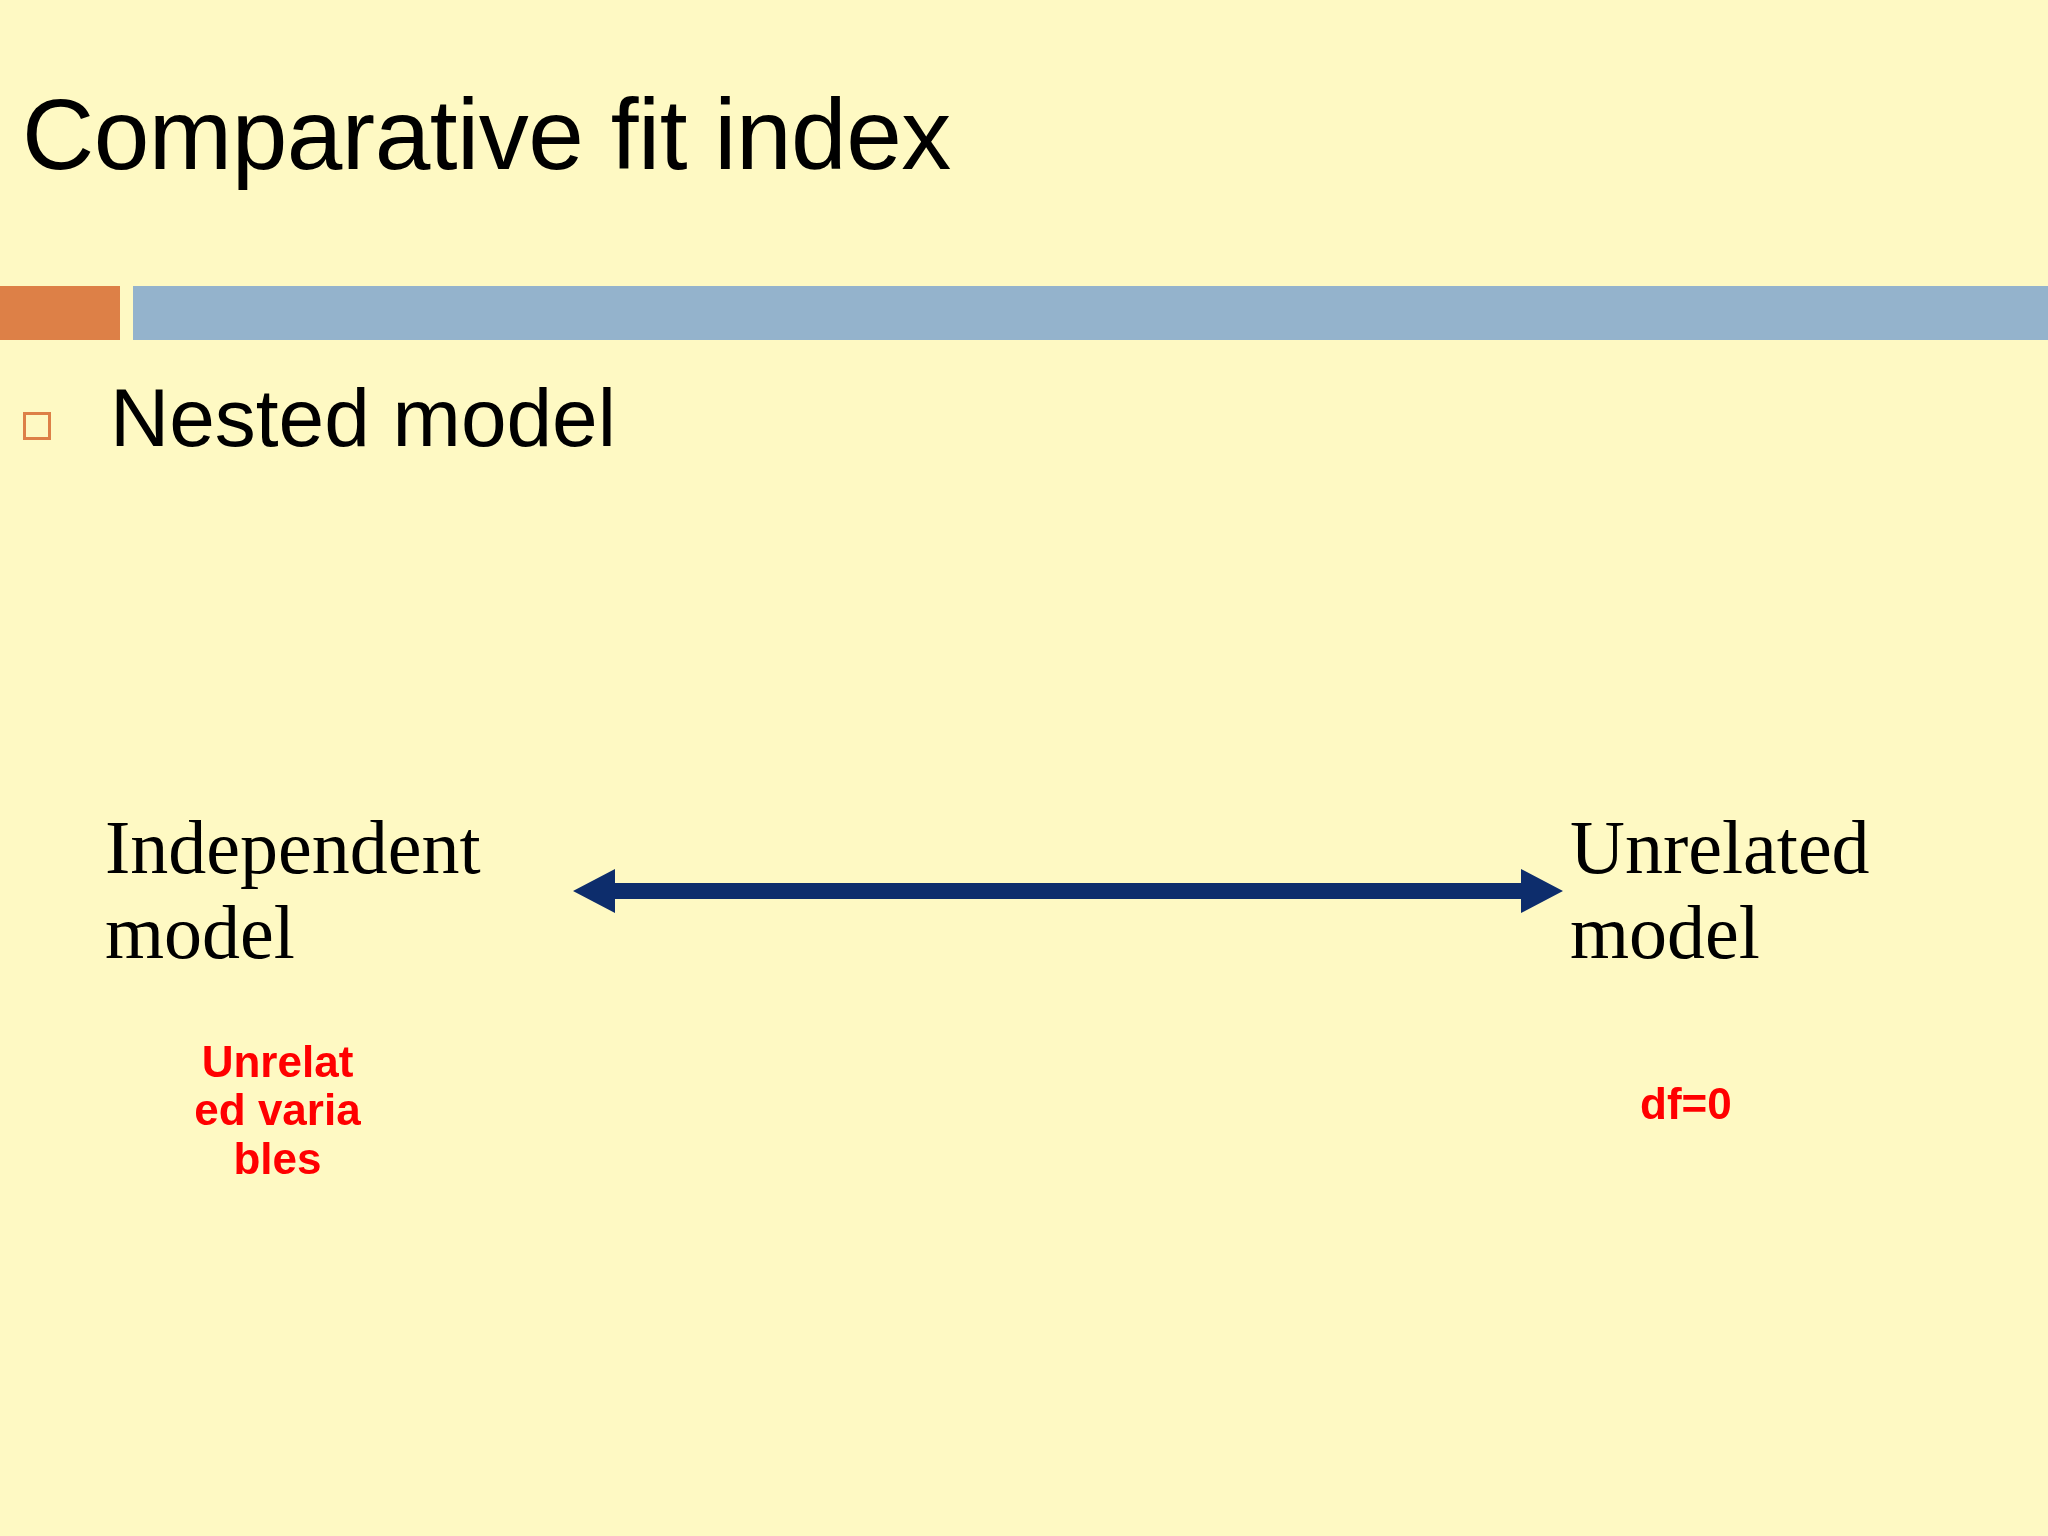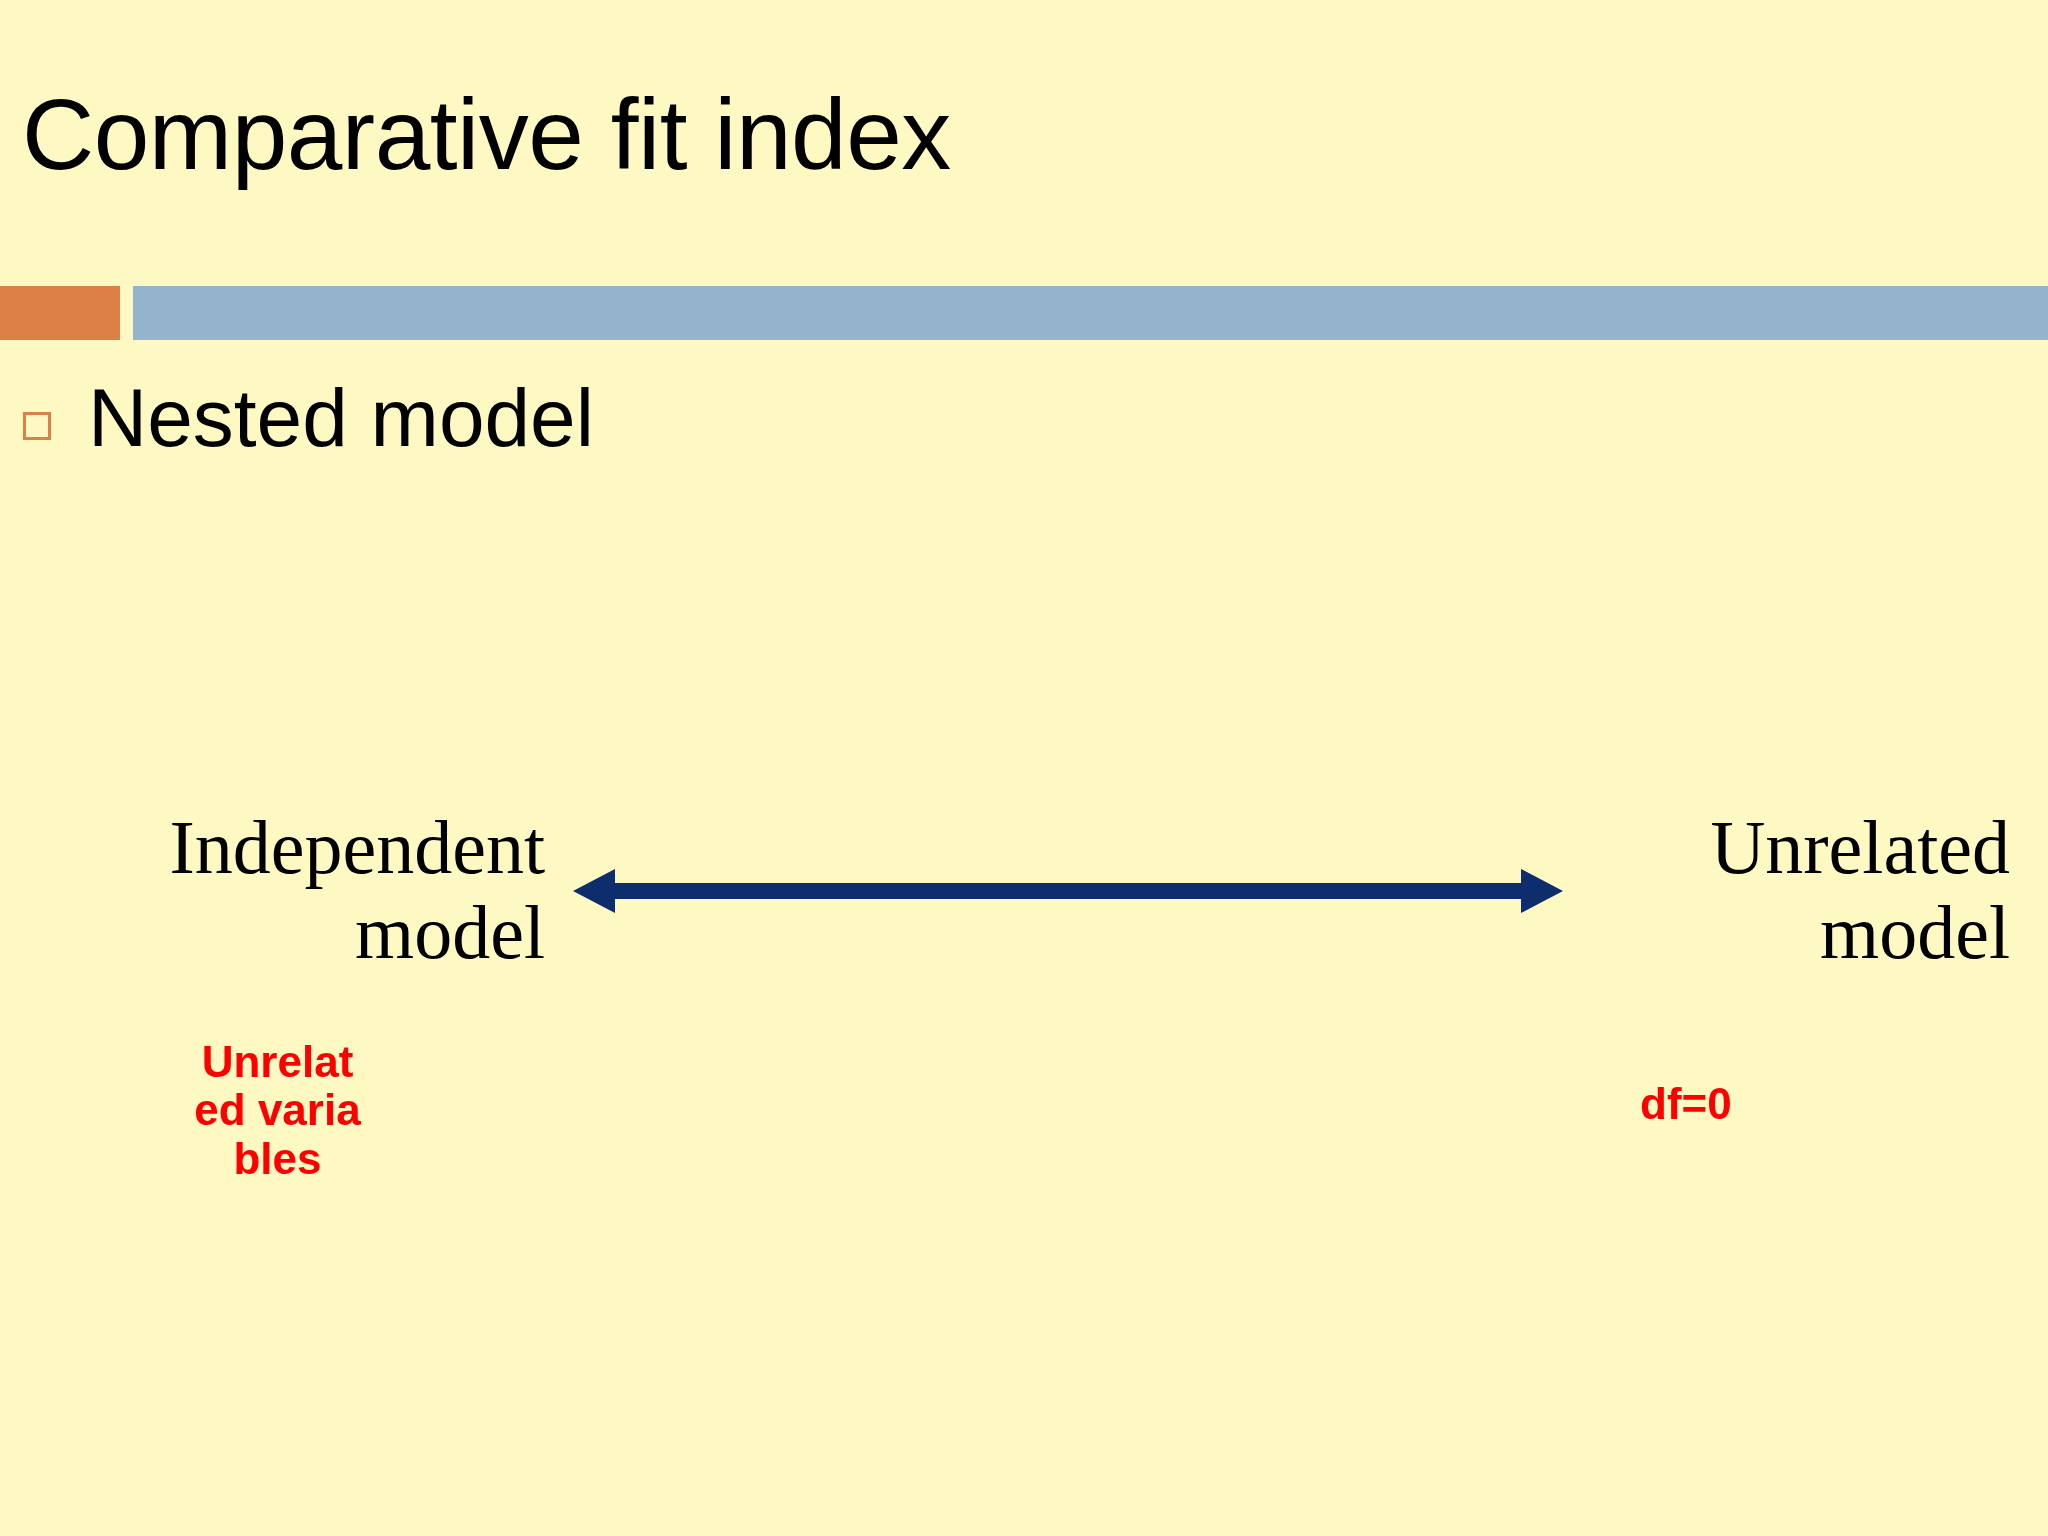--- a/index.html
+++ b/index.html
@@ -71,21 +71,21 @@
     left: 5px;
     top: 40px;
     width: 22px;
     height: 22px;
     border: 3px solid #DD8047;
     background: transparent;
     box-sizing: content-box;
   }
   #bullet-text {
     position: absolute;
-    left: 70px;
+    left: 92px;
     top: 0;
     font-family: "Liberation Sans", sans-serif;
     font-size: 82px;
     font-weight: 400;
     line-height: 1.12;
     color: #000000;
     white-space: nowrap;
   }
 
   
@@ -97,21 +97,21 @@
     height: 560px;
   }
 
   .model-label {
     position: absolute;
     font-family: "Liberation Serif", serif;
     font-size: 76px;
     font-weight: 400;
     line-height: 1.12;
     color: #000000;
-    text-align: right;
+    text-align: left;
   }
   #label-independent {
     left: 105px;
     top: 25px;
     width: 440px;
   }
   #label-saturated {
     left: 1570px;
     top: 25px;
     width: 440px;

